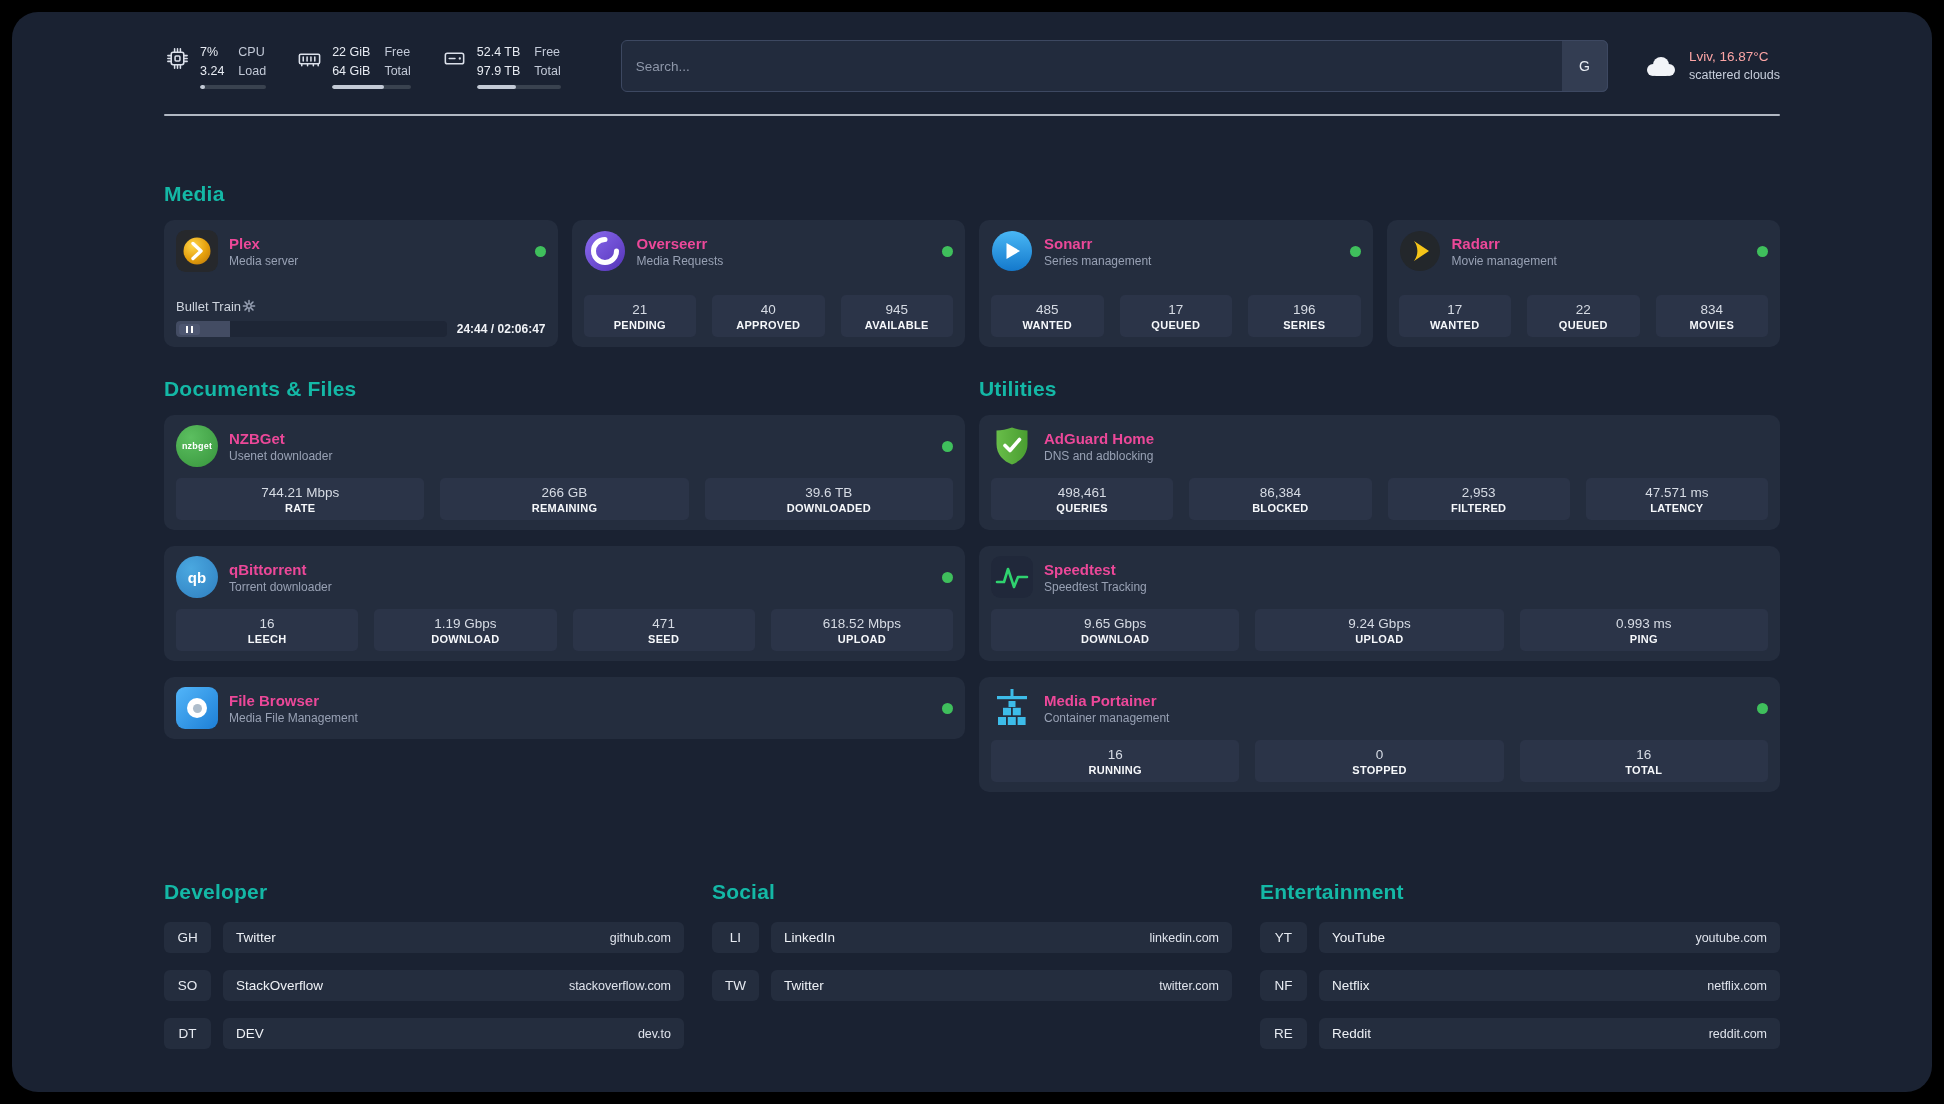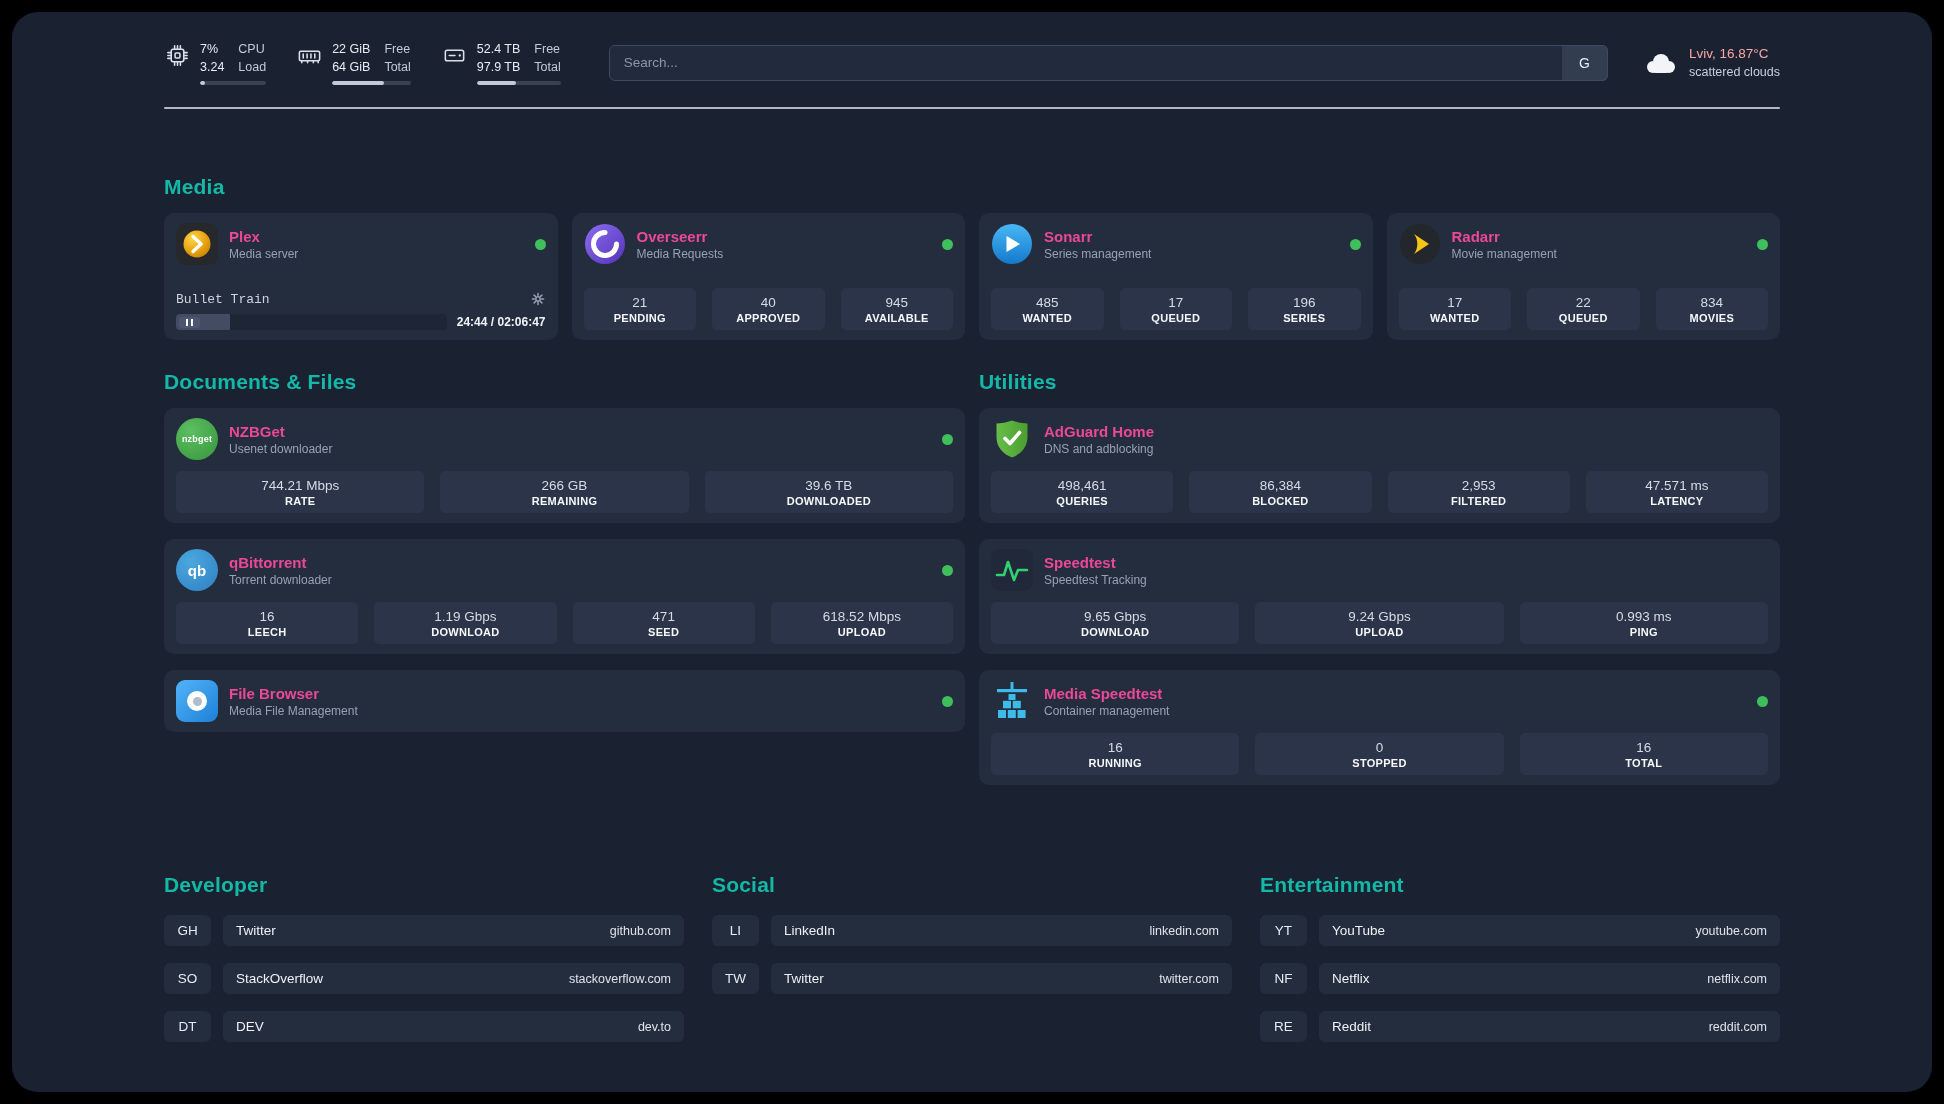--- a/index.html
+++ b/index.html
@@ -27,21 +27,21 @@
   .sys-cols { display: flex; gap: 14px; }
   .sys-col { display: flex; flex-direction: column; }
   .sys-num { font-size: 12.5px; color: #e8ecf3; line-height: 1.45; white-space: nowrap; }
   .sys-label { font-size: 12.5px; color: #c3cad8; line-height: 1.45; white-space: nowrap; }
   .sys-bar { height: 4px; background: #39424f; border-radius: 2px; margin-top: 5px; overflow: hidden; }
   .sys-fill { height: 100%; background: #c3cad6; border-radius: 2px; }
   .fill-cpu { width: 8%; }
   .fill-ram { width: 66%; }
   .fill-disk { width: 47%; }
 
-  .search-wrap { flex: 1; margin: 0 34px 0 40px; position: relative; height: 36px; padding-left: 8px; }
+  .search-wrap { flex: 1; margin: 0 34px 0 52px; position: relative; height: 52px; padding-left: 8px; }
   .search-input {
     width: 100%; height: 100%;
     background: #222b3d; border: 1px solid #3d4861; border-radius: 6px;
     color: #e8ecf3; font: inherit; font-size: 13.5px; padding: 0 56px 0 14px;
     outline: none;
   }
   .search-input::placeholder { color: #8e97a9; }
   .search-engine {
     position: absolute; right: 0; top: 0; bottom: 0; width: 46px;
     background: #333d52; border: 1px solid #3d4861; border-left: none;
@@ -90,21 +90,21 @@
   .stats-row { display: flex; gap: 16px; margin-top: auto; padding-top: 11px; }
   .stat {
     flex: 1; background: var(--stat-bg, #2b3448); border-radius: 5px;
     padding: 7px 4px 6px; text-align: center;
   }
   .stat-value { font-size: 13.5px; color: #d6dbe4; }
   .stat-label { font-size: 11px; font-weight: 700; color: #f6f8fb; margin-top: 2px; letter-spacing: .3px; }
 
   
   .player { margin-top: auto; padding-top: 10px; }
-  .player-top { display: flex; align-items: center; justify-content: space-between; font-family: Liberation Mono, monospace; }
+  .player-top { display: flex; align-items: center; justify-content: flex-start; }
   .player-track { font-size: 13px; color: #ced4de; }
   .gear-icon { width: 16px; height: 16px; cursor: pointer; }
   .player-row { display: flex; align-items: center; gap: 10px; margin-top: 7px; }
   .seek { flex: 1; height: 16px; background: #1e2636; border-radius: 4px; position: relative; overflow: hidden; cursor: pointer; }
   .seek-fill { position: absolute; left: 0; top: 0; bottom: 0; width: 20%; background: #434c63; }
   .pause-chip {
     position: absolute; left: 3px; top: 2.5px; bottom: 2.5px; width: 21px;
     background: #4d5670; border-radius: 3px;
     display: flex; align-items: center; justify-content: center; gap: 2.5px;
     cursor: pointer;
@@ -550,21 +550,21 @@
                     <rect x="17.5" y="14" width="7" height="6"></rect>
                     <rect x="12" y="20.8" width="8" height="7.5"></rect>
                     <rect x="21.8" y="20.8" width="8" height="7.5"></rect>
                     <rect x="7" y="30" width="8" height="8"></rect>
                     <rect x="16.8" y="30" width="8" height="8"></rect>
                     <rect x="26.6" y="30" width="8" height="8"></rect>
                   </g>
                 </svg>
               </div>
               <div class="card-titles">
-                <div class="card-title">Media Speedtest</div>
+                <div class="card-title">Media Portainer</div>
                 <div class="card-sub">Container management</div>
               </div>
               <span class="status-dot"></span>
             </div>
             <div class="stats-row">
               <div class="stat">
                 <div class="stat-value">16</div>
                 <div class="stat-label">RUNNING</div>
               </div>
               <div class="stat">

